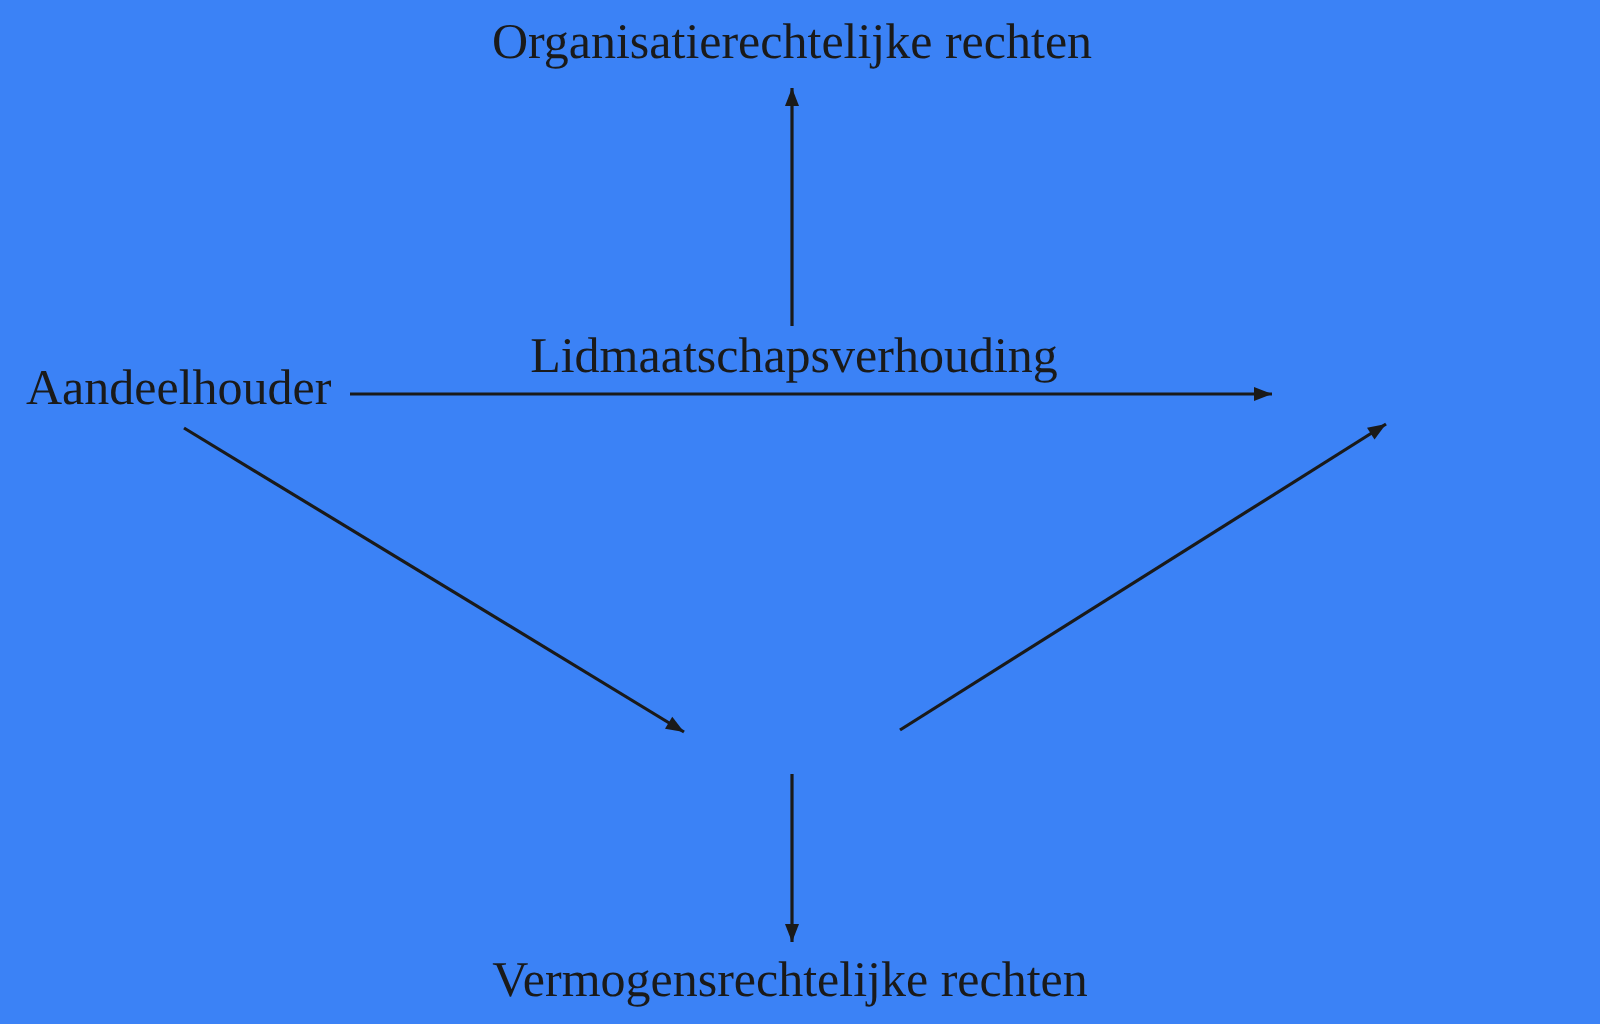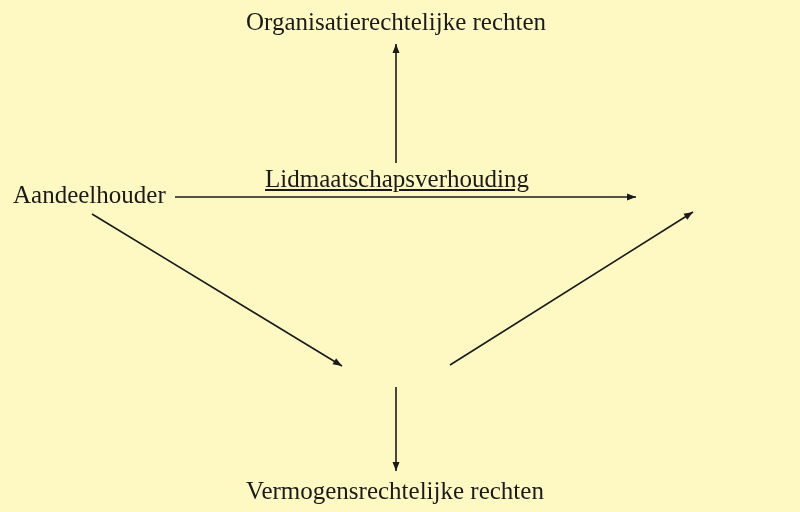--- a/index.html
+++ b/index.html
@@ -4,21 +4,21 @@
 <style>
   html, body {
     margin: 0;
     padding: 0;
     background: #ffffff;
   }
   .canvas {
     position: relative;
     width: 800px;
     height: 512px;
-    background: #fef9c3;
+    background: #3b82f6;
     overflow: hidden;
     font-family: "Liberation Serif", "DejaVu Serif", serif;
   }
   .arrows-layer {
     position: absolute;
     left: 0;
     top: 0;
     width: 800px;
     height: 512px;
   }
@@ -53,19 +53,19 @@
 
     <line x1="450" y1="365" x2="693" y2="212" stroke-width="1.6" marker-end="url(#arrowhead)" stroke="#1a1a1a"></line>
 
     <line x1="396" y1="387" x2="396" y2="471" stroke-width="1.6" marker-end="url(#arrowhead)" stroke="#1a1a1a"></line>
   </svg>
 
   <div class="node-label centered" style="left:396px; top:9px;">Organisatierechtelijke rechten</div>
 
   <div class="node-label" style="left:13px; top:182px;">Aandeelhouder</div>
 
-  <div class="node-label centered" style="left:397px; top:166px;text-decoration:underline;">Lidmaatschapsverhouding</div>
+  <div class="node-label centered" style="left:397px; top:166px;">Lidmaatschapsverhouding</div>
 
 
 
   <div class="node-label centered" style="left:395px; top:478px;">Vermogensrechtelijke rechten</div>
 
 </div>
 
 </body></html>

